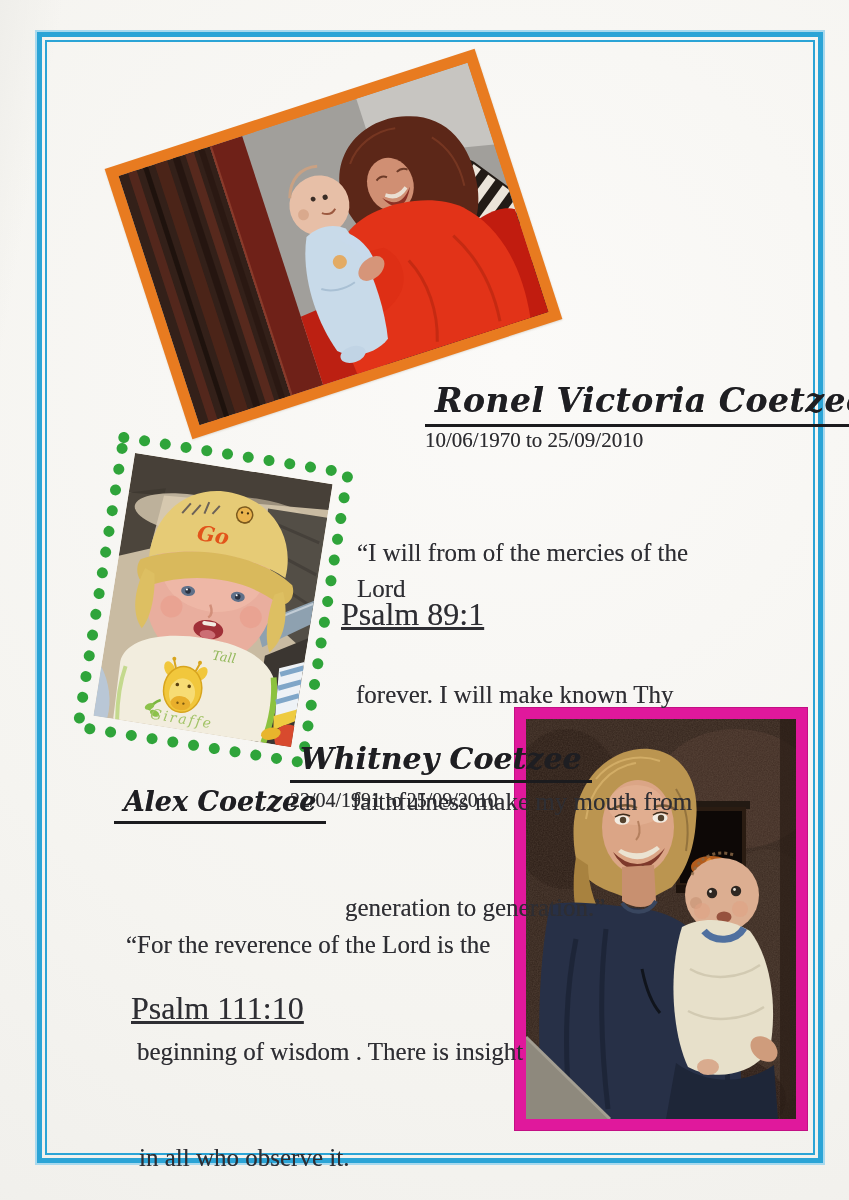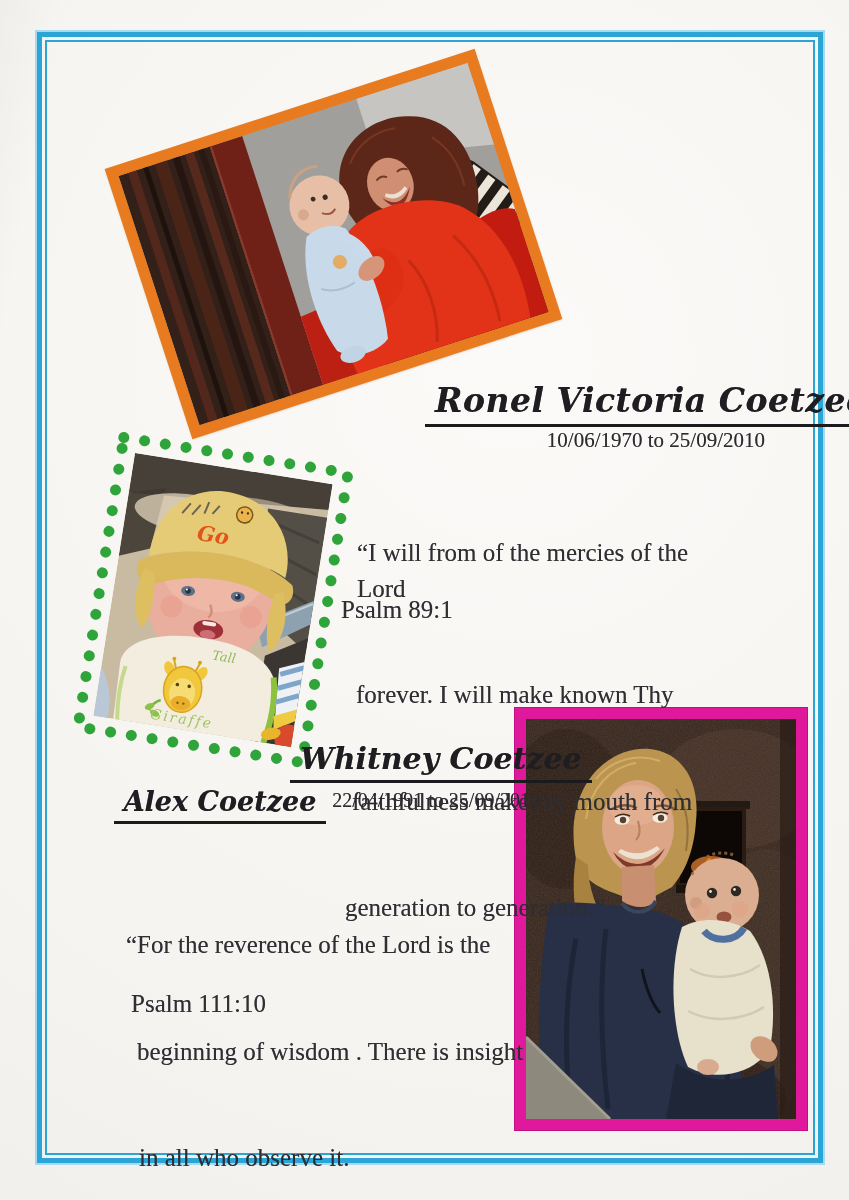--- a/index.html
+++ b/index.html
@@ -28,37 +28,37 @@
   .photo-whitney{left:514px;top:707px;width:294px;height:424px;padding:12px;
     background:var(--magenta);box-shadow:inset 0 0 0 1px rgba(140,0,90,.35);}
   
   .name{position:absolute;text-align:center;font-family:"DejaVu Serif",serif;
     font-style:italic;font-weight:bold;color:#1e1e22;z-index:2;
     text-shadow:0 0 .6px rgba(30,30,34,.6);}
   .name .u{display:inline-block;border-bottom:3px solid #1b1b1e;padding:0 10px 4px;white-space:nowrap;}
   #name-ronel{left:425px;top:381px;width:340px;font-size:33px;letter-spacing:.5px;}
   #name-whitney{left:290px;top:741px;width:250px;font-size:30px;}
   #name-alex{left:100px;top:786px;width:240px;font-size:27px;}
-  .dates{position:absolute;text-align:right;font-size:21px;color:#2c2c30;z-index:2;
+  .dates{position:absolute;text-align:left;font-size:21px;color:#2c2c30;z-index:2;
     text-shadow:0 0 .5px rgba(44,44,48,.5);}
   #dates-ronel{left:425px;top:428px;width:340px;}
   #dates-whitney{left:290px;top:789px;width:250px;font-size:20px;font-family:Liberation Serif, serif;}
   #dates-alex{left:95px;top:820px;width:250px;font-size:20px;}
   .quote{position:absolute;font-size:25px;line-height:1.42;color:#2e2e33;z-index:2;
     white-space:pre-wrap;text-shadow:0 0 .5px rgba(46,46,51,.5);}
   #quote-ronel{left:345px;top:464px;width:365px;}
   #quote-ronel .ql:nth-child(1){padding-left:12px;}
   #quote-ronel .ql:nth-child(2){padding-left:11px;}
   #quote-ronel .ql:nth-child(3){padding-left:7px;}
   #quote-alex{left:120px;top:856px;width:410px;}
   #quote-alex .ql:nth-child(1){padding-left:6px;}
   #quote-alex .ql:nth-child(2){padding-left:17px;}
   #quote-alex .ql:nth-child(3){padding-left:19px;}
-  .verse{position:absolute;font-size:25px;color:#2e2e33;z-index:2;
-    text-shadow:0 0 .5px rgba(46,46,51,.5);}
+  .verse{position:absolute;font-size:32px;color:#2e2e33;z-index:2;
+    text-shadow:0 0 .5px rgba(46,46,51,.5);text-decoration:underline;}
   #verse-ronel{left:341px;top:596px;}
   #verse-alex{left:131px;top:990px;}
 </style>
 </head>
 <body>
 
 <div class="page">
 
   <div class="frame"></div>
 

